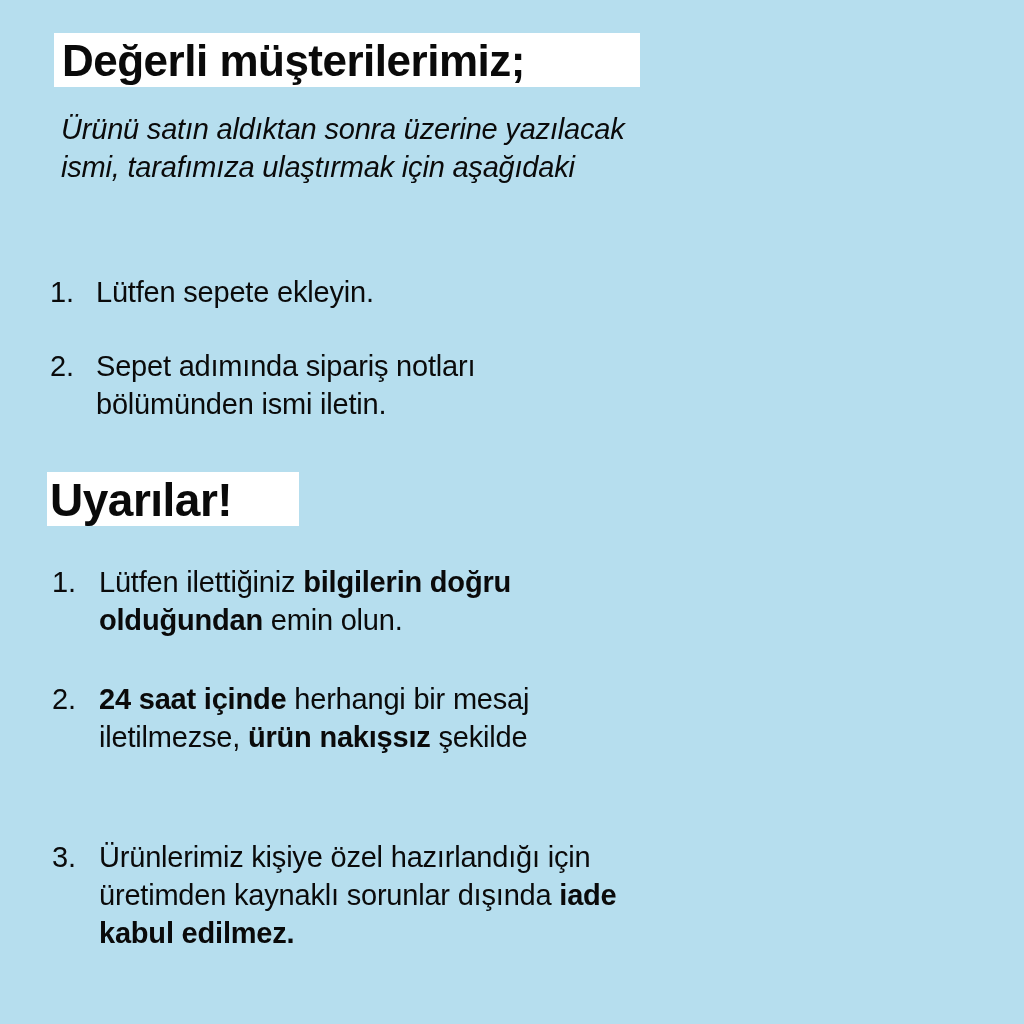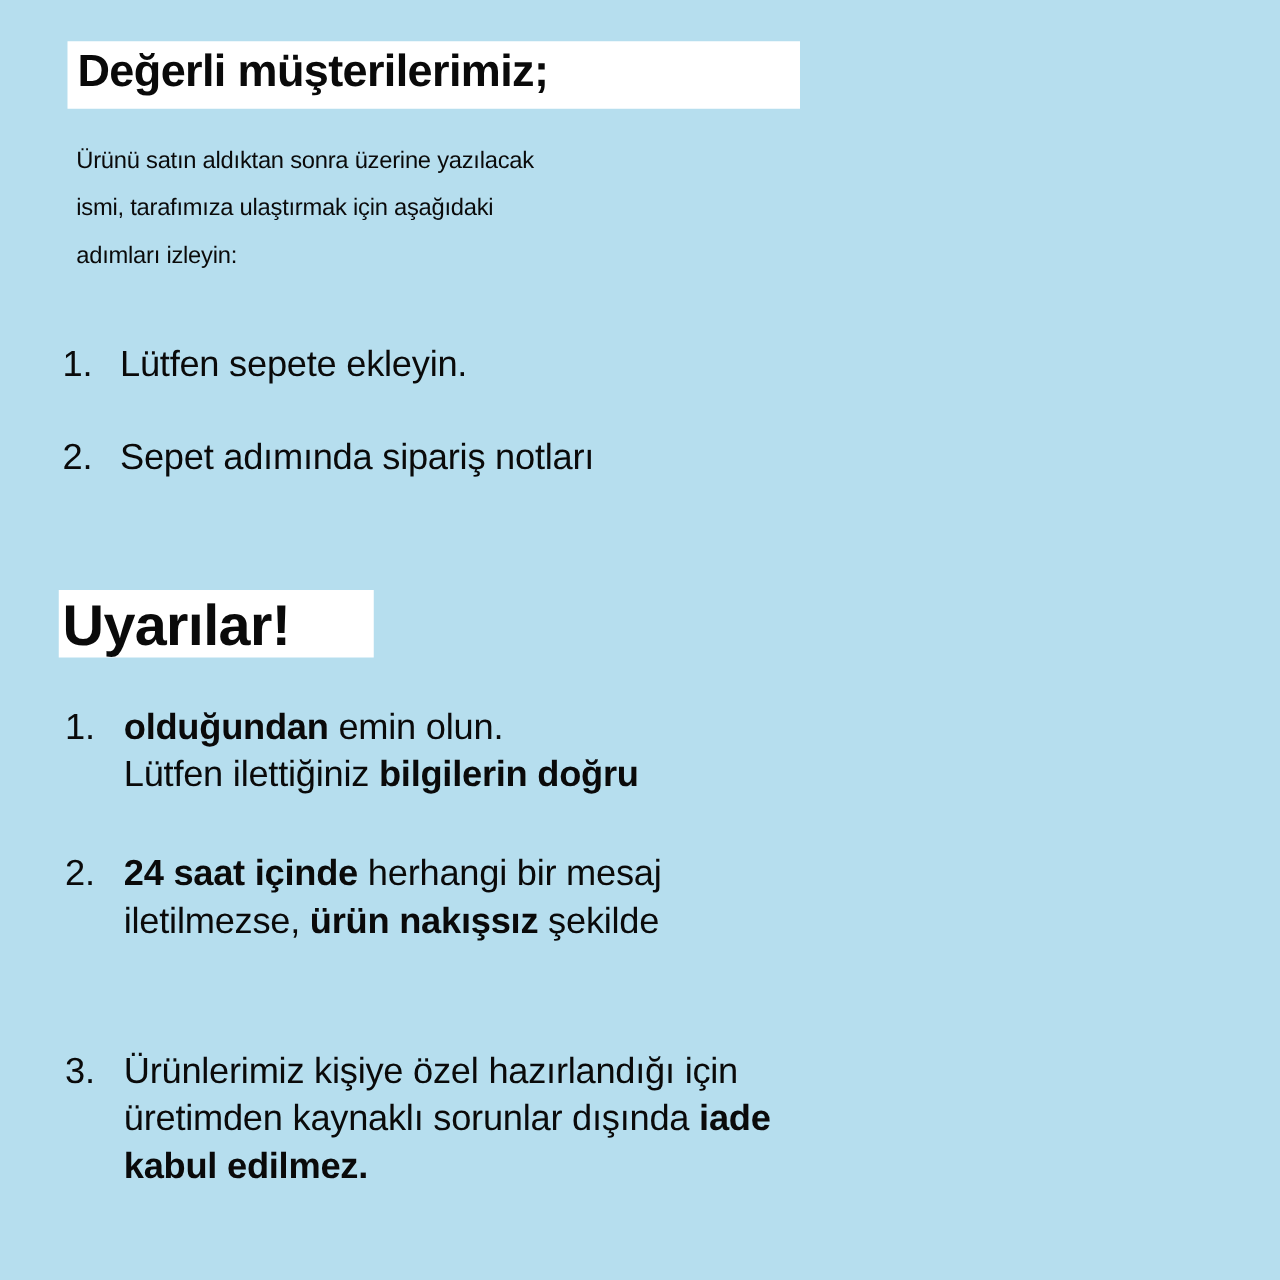--- a/index.html
+++ b/index.html
@@ -21,45 +21,46 @@
       font-weight: bold;
       white-space: nowrap;
       line-height: 1;
       letter-spacing: -0.5px;
     }
     #greeting {
       left: 54px;
       top: 33px;
       width: 586px;
       height: 54px;
-      font-size: 36px;
+      font-size: 44px;
     }
     #greeting span {
       position: absolute;
       left: 8px;
       top: 6px;
     }
     #warnings-title {
       left: 47px;
       top: 472px;
       width: 252px;
       height: 54px;
       font-size: 46px;
     }
     #warnings-title span {
       position: absolute;
       left: 3px;
       top: 5px;
     }
     .para {
       position: absolute;
-      font-size: 19px;
+      font-size: 29px;
       line-height: 38px;
       white-space: nowrap;
       letter-spacing: -0.2px;
+      font-style: italic;
     }
     #intro {
       left: 61px;
       top: 110px;
     }
     .item {
       position: absolute;
       font-size: 29px;
       line-height: 38px;
       white-space: nowrap;
@@ -79,49 +80,49 @@
 </head>
 <body>
 
 <div id="greeting" class="title-box">
   <span>Değerli müşterilerimiz;</span>
 </div>
 
 <div id="intro" class="para">
   <div>Ürünü satın aldıktan sonra üzerine yazılacak</div>
   <div>ismi, tarafımıza ulaştırmak için aşağıdaki</div>
-  <div>adımları izleyin:</div>
 </div>
 
 <div class="item" style="left:50px; top:273px;">
   <span class="num">1.</span>
   <div class="txt" style="left:46px;">
     <div>Lütfen sepete ekleyin.</div>
   </div>
 </div>
 
 <div class="item" style="left:50px; top:347px;">
   <span class="num">2.</span>
   <div class="txt" style="left:46px;">
     <div>Sepet adımında sipariş notları</div>
+    <div>bölümünden ismi iletin.</div>
   </div>
 </div>
 
 <div id="warnings-title" class="title-box">
   <span>Uyarılar!</span>
 </div>
 
 <div class="item" style="left:52px; top:563px;">
   <span class="num">1.</span>
   <div class="txt" style="left:47px;">
     <div>
-      <b style="white-space: pre;">olduğundan</b><span style="white-space: pre;"> emin olun.</span>
+      <span style="white-space: pre;">Lütfen ilettiğiniz </span><b style="white-space: pre;">bilgilerin doğru</b>
     </div>
     <div>
-      <span style="white-space: pre;">Lütfen ilettiğiniz </span><b style="white-space: pre;">bilgilerin doğru</b>
+      <b style="white-space: pre;">olduğundan</b><span style="white-space: pre;"> emin olun.</span>
     </div>
   </div>
 </div>
 
 <div class="item" style="left:52px; top:680px;">
   <span class="num">2.</span>
   <div class="txt" style="left:47px;">
     <div>
       <b style="white-space: pre;">24 saat içinde</b><span style="white-space: pre;"> herhangi bir mesaj</span>
     </div>

